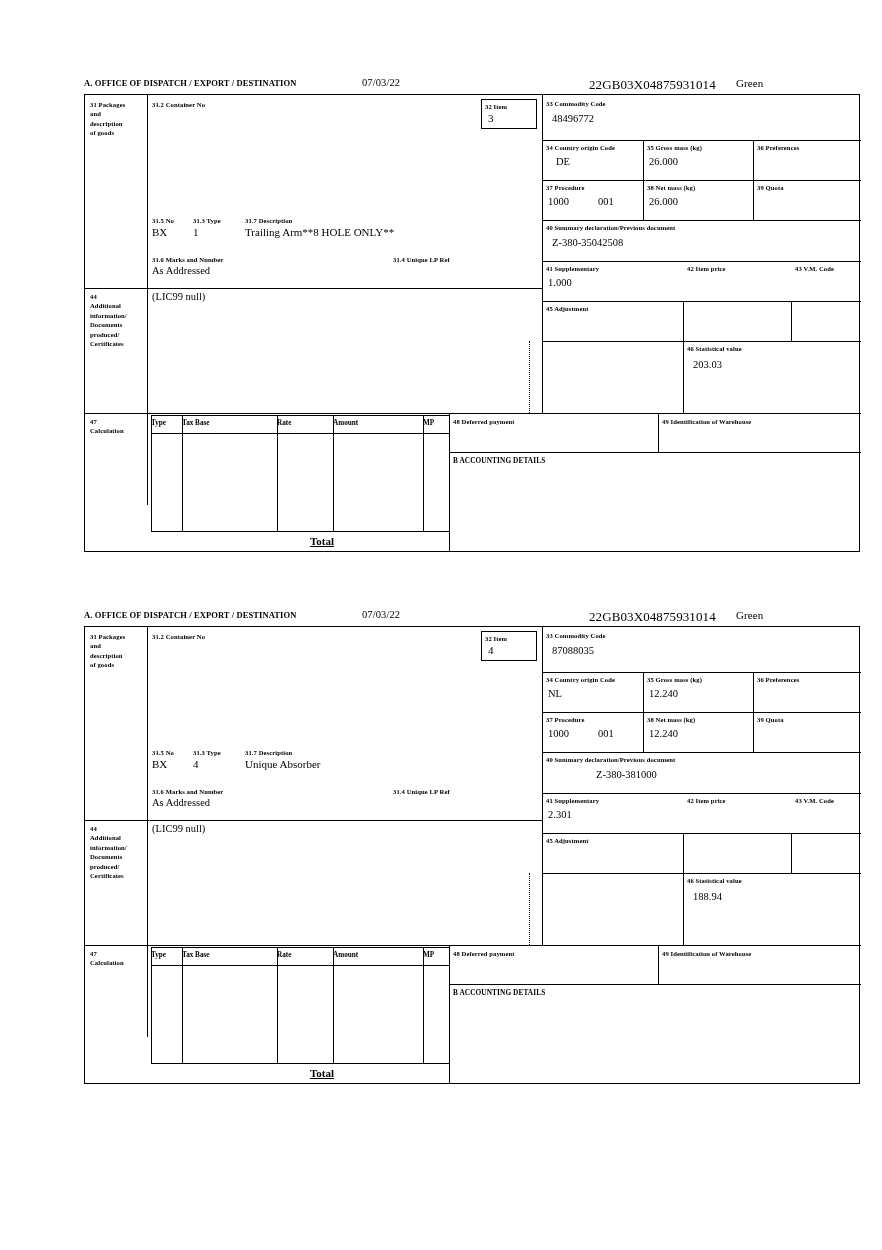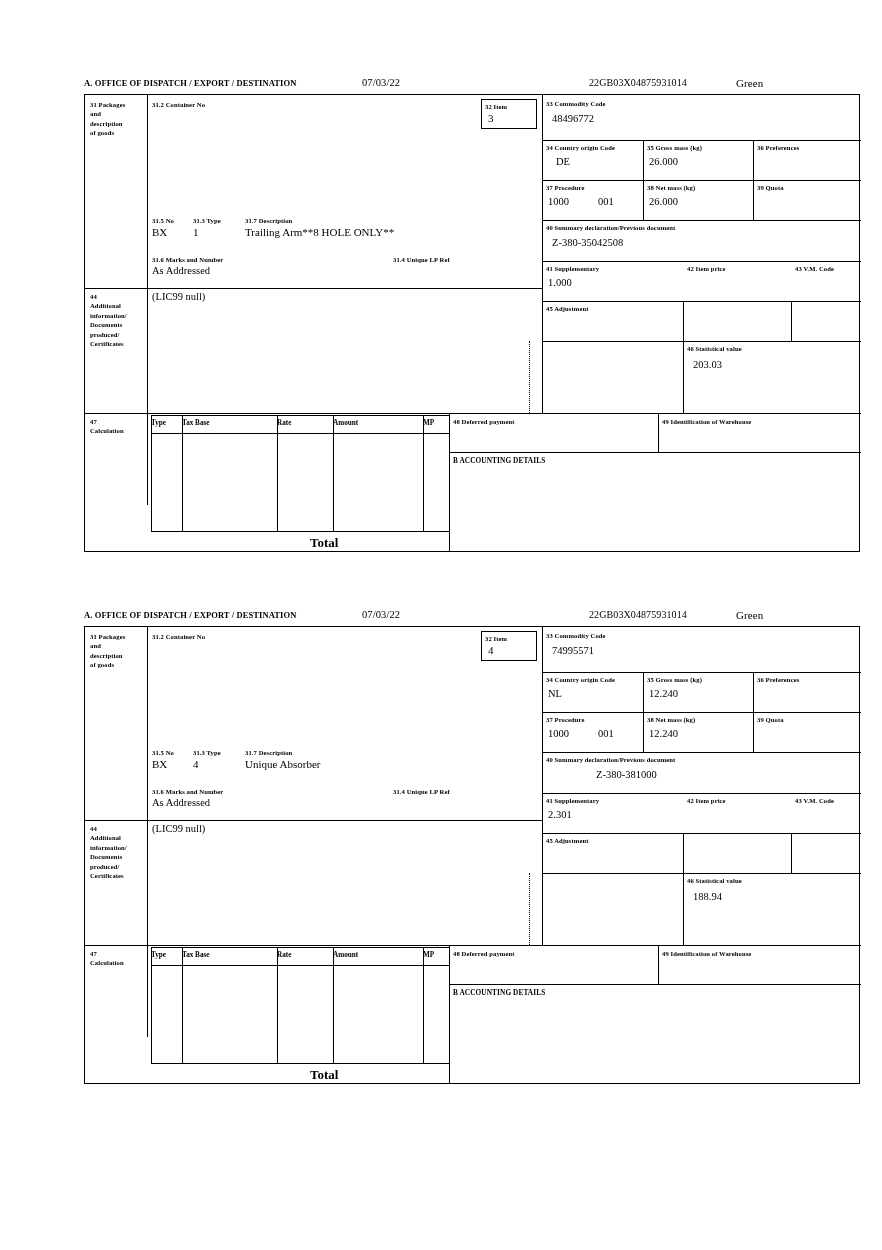--- a/index.html
+++ b/index.html
@@ -45,21 +45,21 @@
     position: absolute;
     left: 278px;
     top: -1px;
     font-size: 10.5px;
     font-weight: normal;
   }
   .hdr .mrn {
     position: absolute;
     left: 505px;
     top: -1px;
-    font-size: 10px;
+    font-size: 13px;
     font-weight: normal;
   }
   .hdr .lane {
     position: absolute;
     left: 652px;
     top: -1px;
     font-size: 11px;
     font-weight: normal;
   }
 
@@ -105,22 +105,23 @@
     border: 1.2px solid #000;
     box-sizing: border-box;
   }
   .calc-hdr {
     position: absolute;
     font-size: 7.2px;
     font-weight: bold;
   }
   .total-lbl {
     position: absolute;
-    font-size: 13px;
+    font-size: 11px;
     font-weight: bold;
+    text-decoration: underline;
   }
 </style>
 </head>
 <body>
 
 <div class="page">
 
   <div class="form-block first">
 
     <div class="hdr">
@@ -312,21 +313,21 @@
       <div class="val bigger" style="left:160px; top:131px;">Unique Absorber</div>
 
       <div class="lbl" style="left:67px; top:160px;">31.6 Marks and Number</div>
       <div class="lbl" style="left:308px; top:160px;">31.4 Unique LP Ref</div>
       <div class="val" style="left:67px; top:170px;">As Addressed</div>
       <div class="val" style="left:308px; top:170px;"></div>
 
       <div class="val" style="left:67px; top:196px;">(LIC99 null)</div>
 
       <div class="lbl" style="left:461px; top:4px;">33 Commodity Code</div>
-      <div class="val" style="left:467px; top:18px;">74995571</div>
+      <div class="val" style="left:467px; top:18px;">87088035</div>
 
       <div class="lbl" style="left:461px; top:48px;">34 Country origin Code</div>
       <div class="val" style="left:463px; top:61px;">NL</div>
       <div class="lbl" style="left:562px; top:48px;">35 Gross mass (kg)</div>
       <div class="val" style="left:564px; top:61px;">12.240</div>
       <div class="lbl" style="left:672px; top:48px;">36 Preferences</div>
       <div class="val" style="left:674px; top:61px;"></div>
 
       <div class="lbl" style="left:461px; top:88px;">37 Procedure</div>
       <div class="val" style="left:463px; top:101px;">1000</div>

